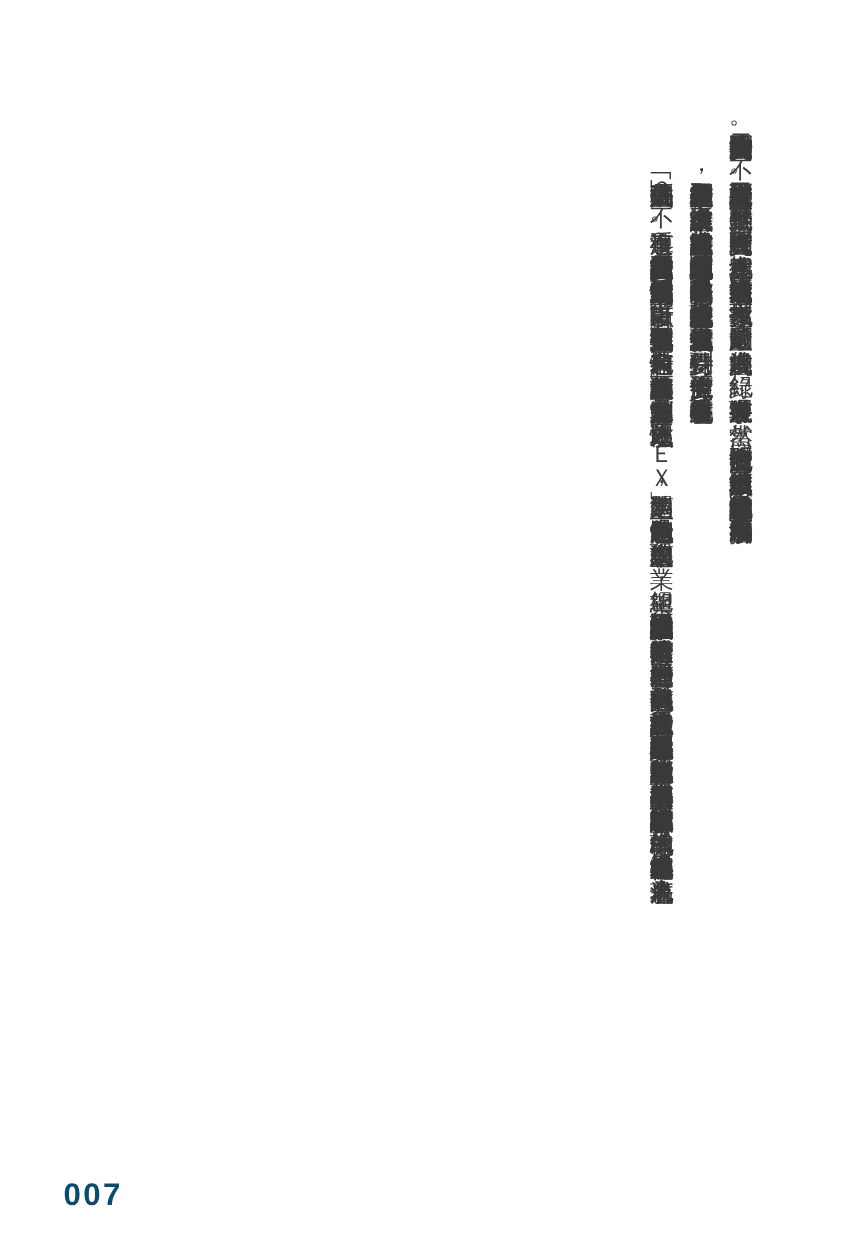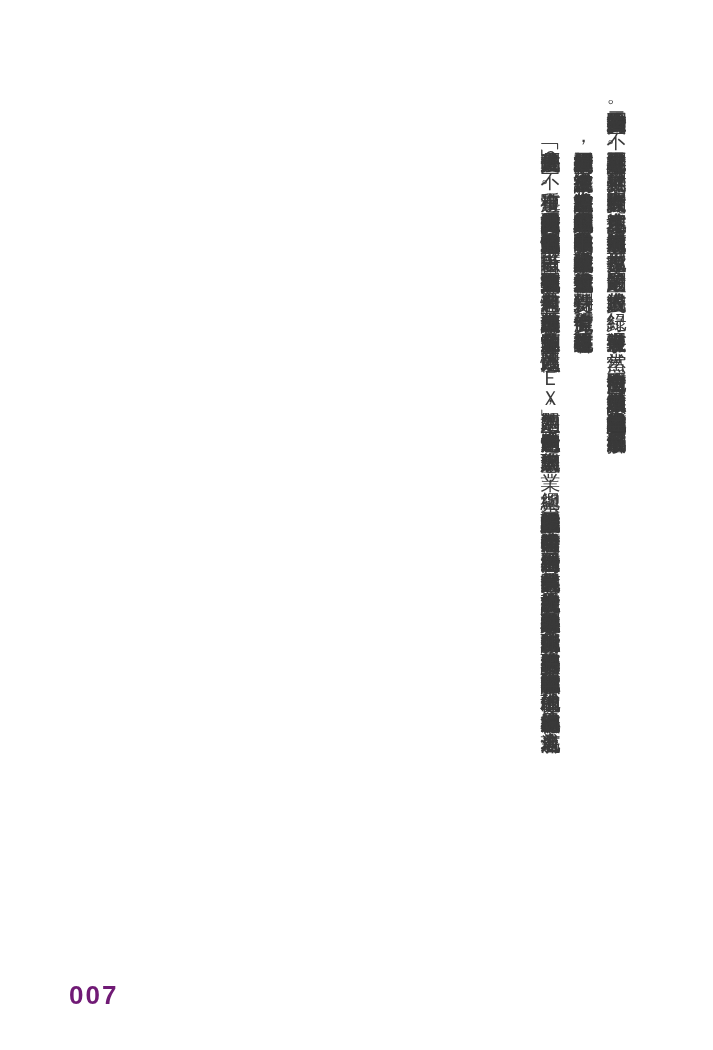--- a/index.html
+++ b/index.html
@@ -32,27 +32,27 @@
   .para {
     margin: 0;
     padding: 0;
     text-indent: 2em;            
   }
   .para.no-indent {
     text-indent: 0;              
   }
   .page-number {
     position: absolute;
-    left: 69px;
+    left: 53px;
     top: 980px;
     font-family: "Liberation Sans", "DejaVu Sans", sans-serif;
     font-weight: bold;
     font-size: 26px;
     letter-spacing: 2px;
-    color: #701a75;
+    color: #0c4a6e;
   }
 </style>
 </head>
 <body>
 
 <div class="page">
 
   <div class="text-block">
     <p class="para no-indent">在剛開始研究美少女漫畫的二〇〇八年左右。不，老實說早在更早之前就已經察覺到了。可雖然早就察覺到，直到實際展開研究後，才真切地產生實感。因為這領域幾乎沒有前人的研究，專家也屈指可數。最嚴重的問題是，成人漫畫的資料、紀錄，幾乎從來沒有人整理過。當然，筆者也明白由於沒有研究者，所以該領域的資料不多是正常的；但筆者感覺這世界彷彿有意識地在迴避「成人」的世界，瀰漫著一股不可接觸的氣氛。</p>
     <p class="para">電視上那些介紹漫畫家幕後工作的節目，從來不會邀請成人漫畫家。在專訪畫成人漫畫起家的一般漫畫家時，製作組也總是刻意地忽略與成人領域有關的經歷。被「酷日本」外交戰略相中的作品名單中，也總是理所當然地只有成人漫畫被排除在外。就好像只有「成人漫畫」這個領域被當成空氣，受到特殊對待，完全沒有研究價值；就連學術界也存在著這種現象。</p>

